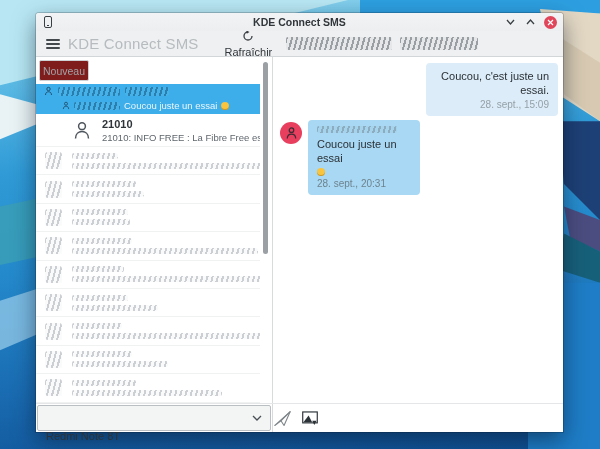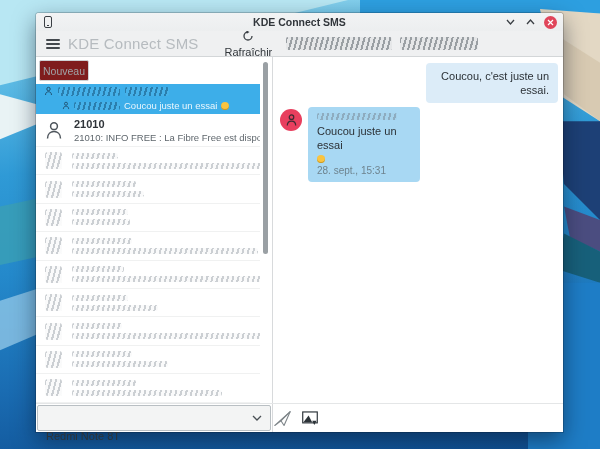--- a/index.html
+++ b/index.html
@@ -61,21 +61,21 @@
   .filter-input::placeholder { color:#9da5a9; }
   .new-btn { width:50px; height:21px; background:#7f1d1d; border:1px solid #cfd2d4; border-radius:2px;
     font-size:10.5px; color:#a0a4a7; font-family:inherit; }
   .conv-list { width:224px; flex:1; overflow:hidden; }
   .conv-sel { height:30px; background:#3daee9; position:relative; }
   .line1 { position:absolute; left:8px; top:2px; display:flex; align-items:center; gap:5px; }
   .line2 { position:absolute; left:26px; top:16px; display:flex; align-items:center; gap:4px; }
   .sel-preview { font-size:9.5px; color:#eaf6fd; white-space:nowrap; }
   .emoji-dot { width:8px; height:8px; border-radius:50%; background:#f9c440; box-shadow:inset 0 -1px 0 rgba(160,110,0,.5); flex:0 0 auto; }
   .conv-row { display:flex; align-items:center; border-bottom:1px solid #f0f1f1; }
-  .conv-21010 { height:33px; }
+  .conv-21010 { height:33px;padding-left:28px; }
   .conv-21010 .txt { margin-left:10px; overflow:hidden; }
   .c-title { font-size:11px; font-weight:bold; color:#2f3439; }
   .c-sub { font-size:9.5px; color:#5f676d; white-space:nowrap; margin-top:2px; }
   .redacted { height:28.4px; }
   .red-avatar { width:17px; height:17px; border-radius:3px; margin-left:9px; flex:0 0 auto; }
   .red-col { margin-left:10px; display:flex; flex-direction:column; gap:4px; }
   .red-t { height:6px; }
   .red-s { height:6px; }
   .v-scrollbar { position:absolute; right:4px; top:5px; width:5px; height:192px; background:#9aa0a4; border-radius:2.5px; }
 
@@ -269,33 +269,34 @@
       </div>
 
       <div class="v-scrollbar"></div>
     </div>
 
     <div class="vdiv"></div>
 
     <div class="chat">
       <div class="msg-out">
         <div class="msg-text">Coucou, c'est juste un essai.</div>
+        <div class="msg-time-out">28. sept., 15:09</div>
       </div>
       <div class="msg-in-row">
         <div class="avatar-red">
           <svg width="13" height="14" viewBox="0 0 18 20">
             <circle cx="9" cy="6" r="3.2" fill="none" stroke="#3e2b33" stroke-width="1.8"></circle>
             <path d="M3 18 c0-4.5 3-6.5 6-6.5 s6 2 6 6.5" fill="none" stroke="#3e2b33" stroke-width="1.8"></path>
           </svg>
         </div>
         <div class="bubble-in">
           <div class="scr scr-gray" style="width:80px;height:7px;margin-bottom:4px;"></div>
           <div class="msg-text">Coucou juste un essai</div>
           <div class="emoji-dot" style="margin-top:3px;"></div>
-          <div class="msg-time-in">28. sept., 15:31</div>
+          <div class="msg-time-in">28. sept., 20:31</div>
         </div>
       </div>
     </div>
   </div>
 
   <div class="bottombar">
     <div class="device-cell">
       <div class="device-select">
         <span class="lbl">Redmi Note 8T</span>
         <svg width="10" height="6" viewBox="0 0 10 6">

